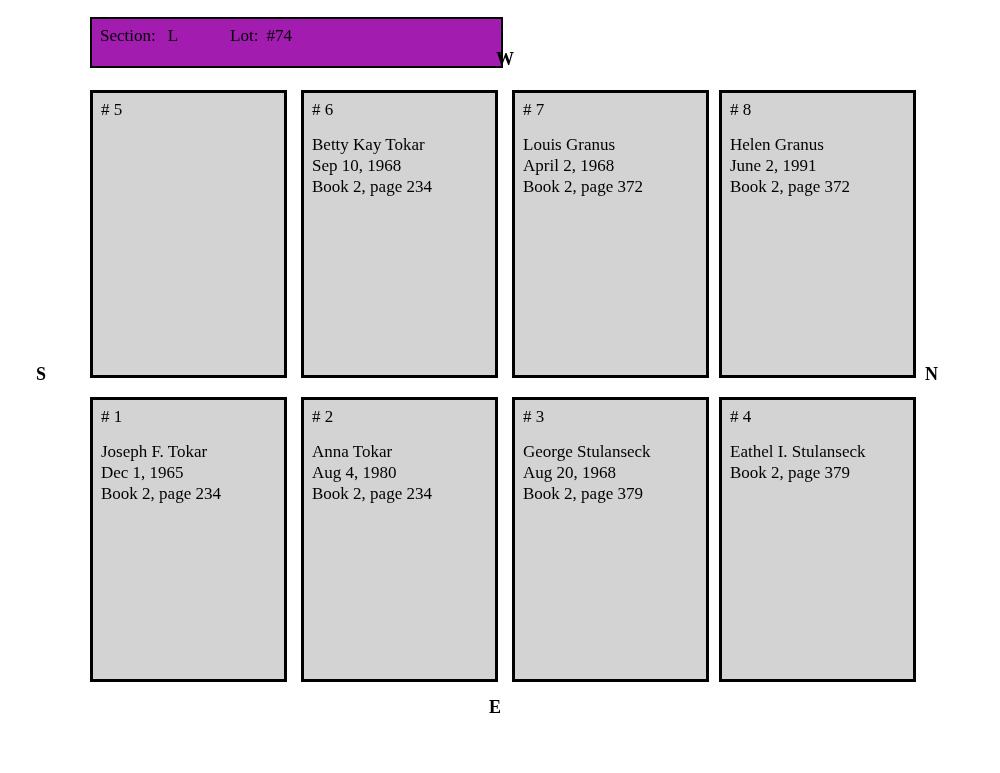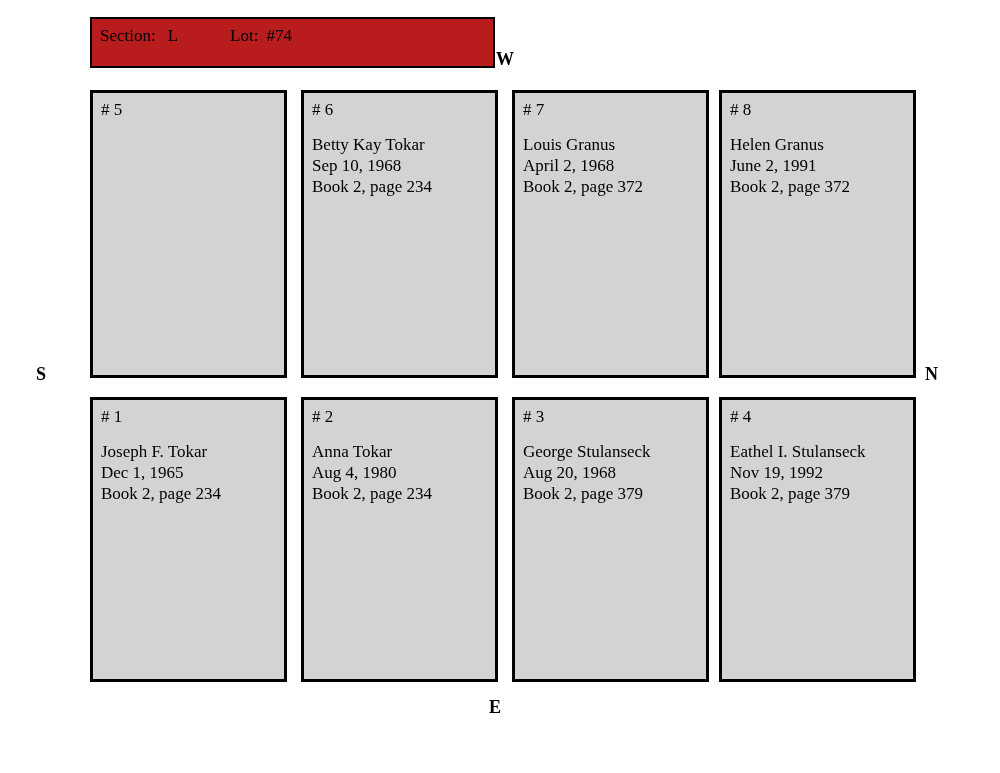--- a/index.html
+++ b/index.html
@@ -16,23 +16,23 @@
     color: #000000;
     font-size: 17px;
     line-height: 21px;
   }
   .header-box {
     position: absolute;
     left: 90px;
     top: 17px;
     width: 389px;
     height: 41px;
-    background: #b91c1c;
+    background: #a21caf;
     border: 2px solid #000000;
-    padding: 6px 4px 0 8px;
+    padding: 6px 12px 0 8px;
     box-sizing: content-box;
   }
   .header-box .value {
     margin-left: 12px;
   }
   .header-box .lot-label {
     margin-left: 52px;
   }
   .header-box .lot-value {
     margin-left: 8px;
@@ -145,18 +145,17 @@
       <div>George Stulanseck</div>
       <div>Aug 20, 1968</div>
       <div>Book 2, page 379</div>
     </div>
   </div>
 
   <div class="plot row-bottom col-3">
     <div class="plot-number"># 4</div>
     <div class="plot-info">
       <div>Eathel I. Stulanseck</div>
-      <div>Nov 19, 1992</div>
       <div>Book 2, page 379</div>
     </div>
   </div>
 
 </div>
 
 </body></html>

